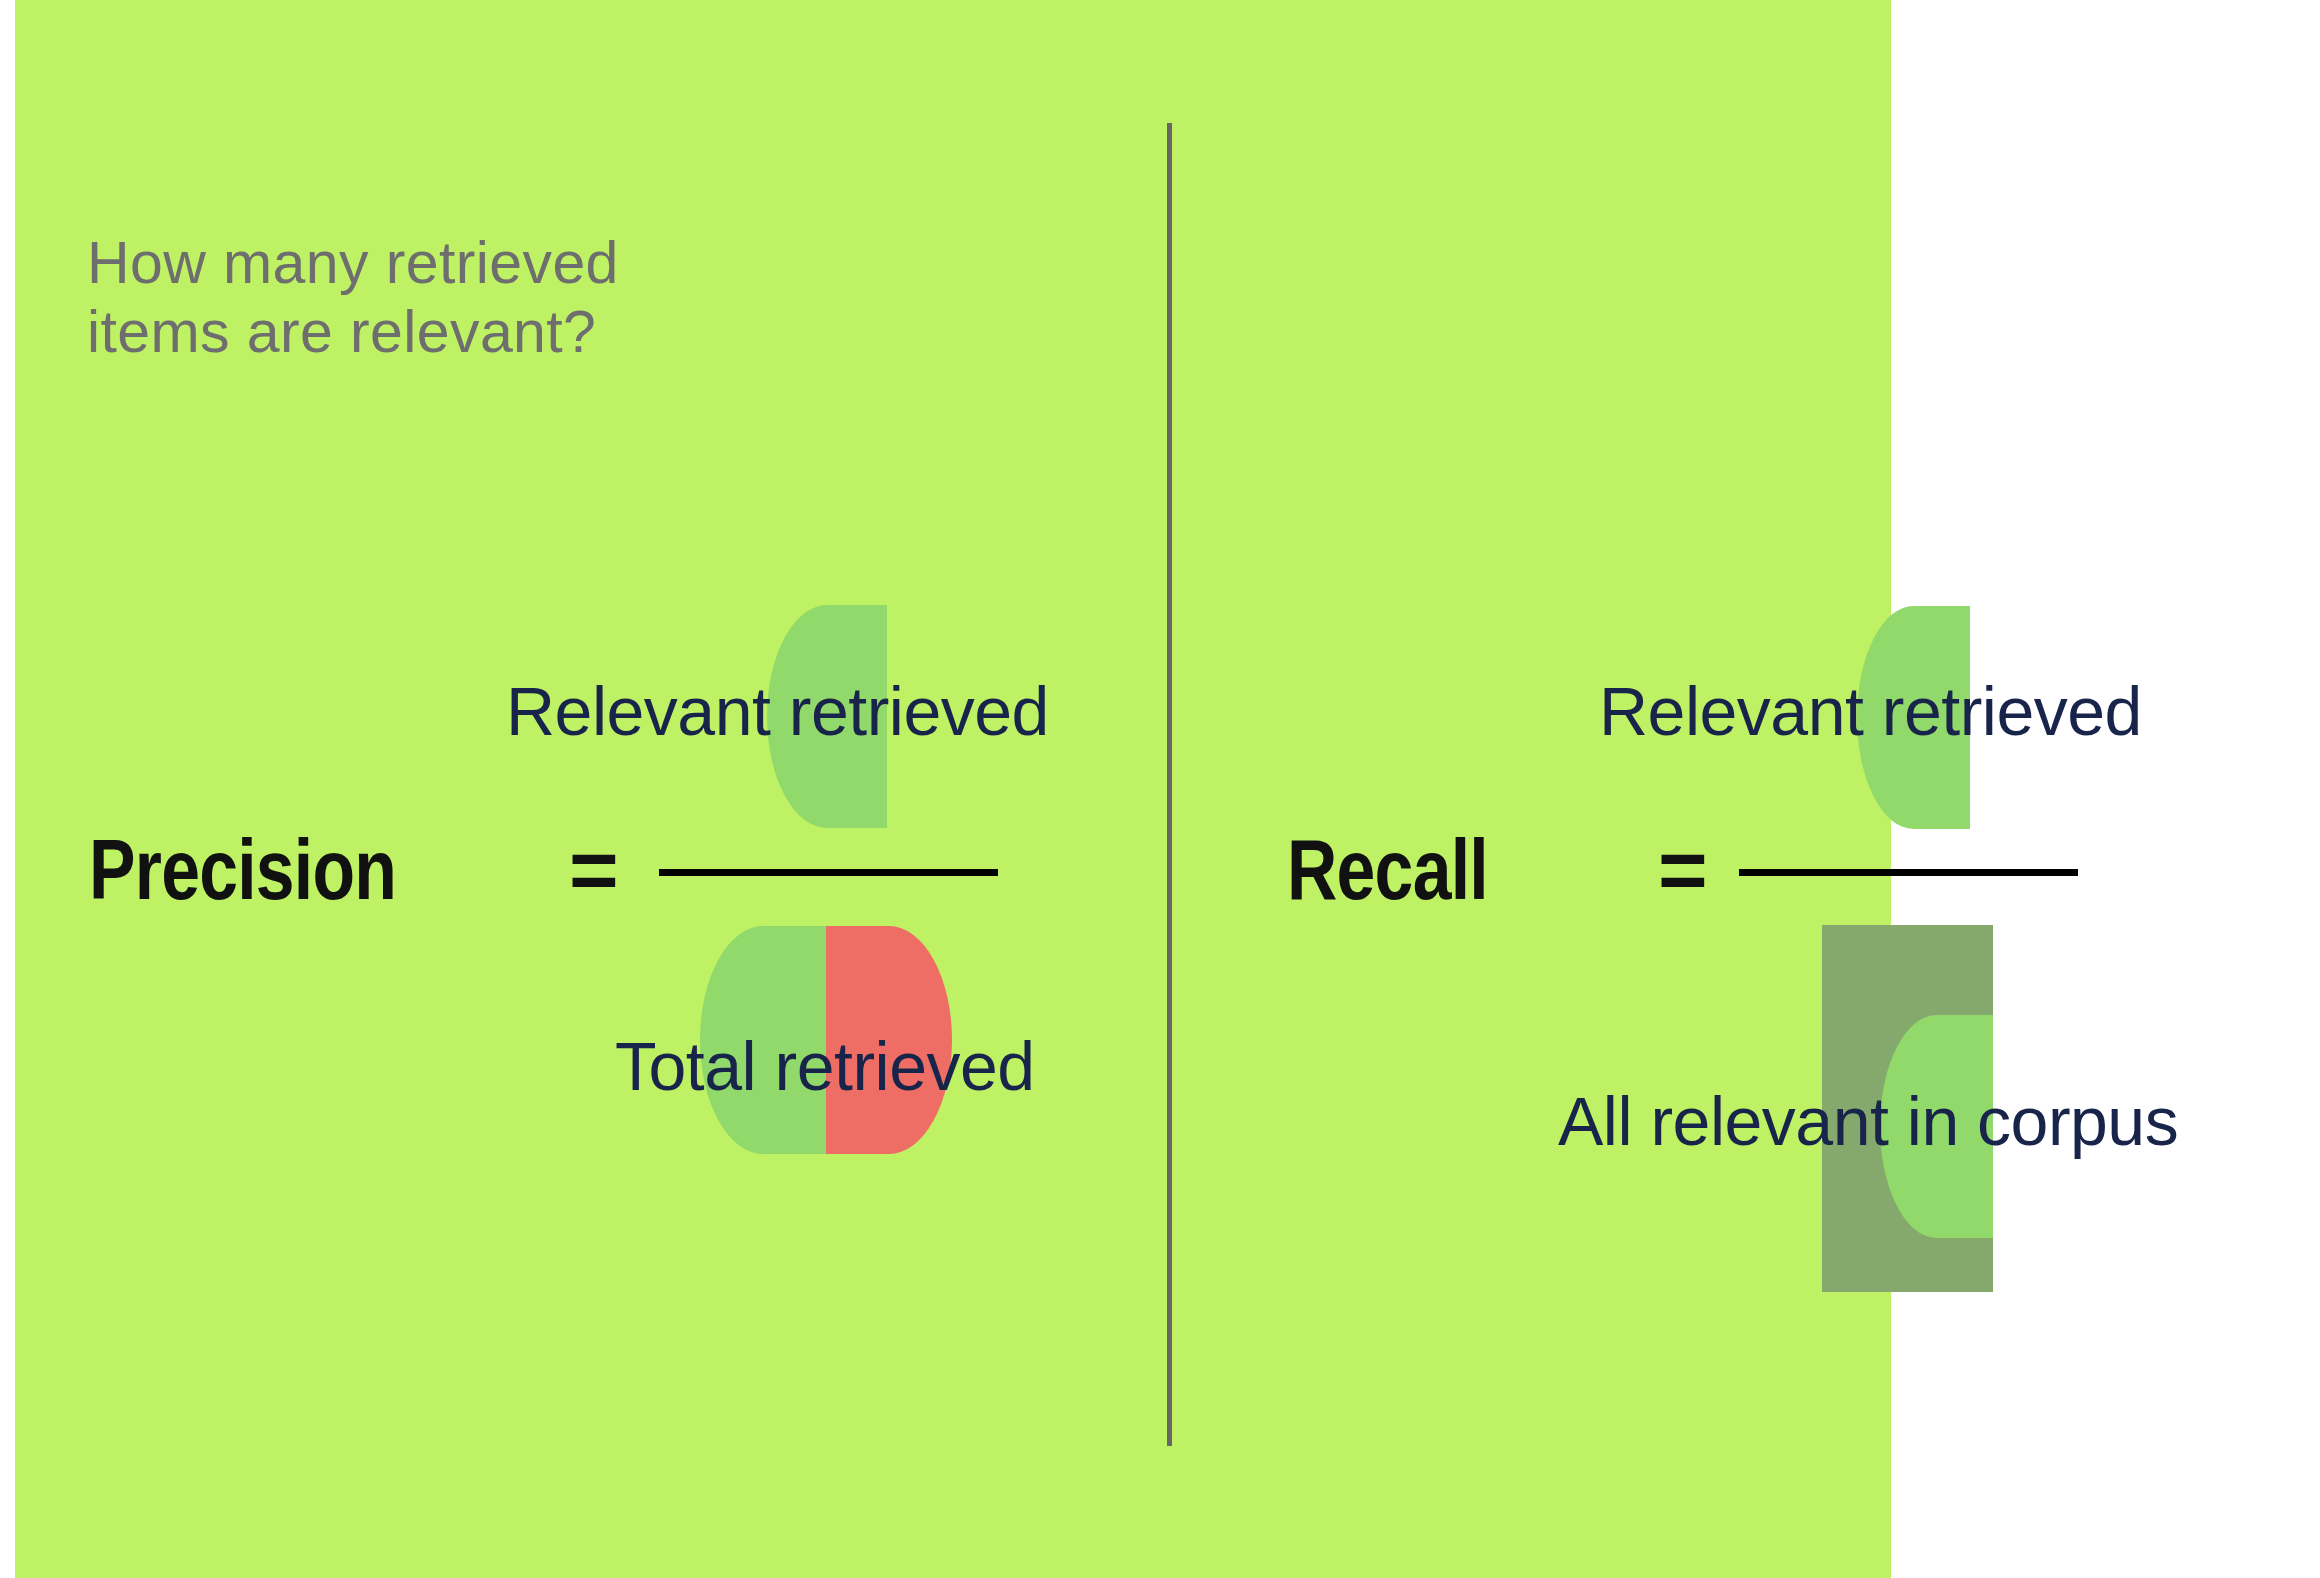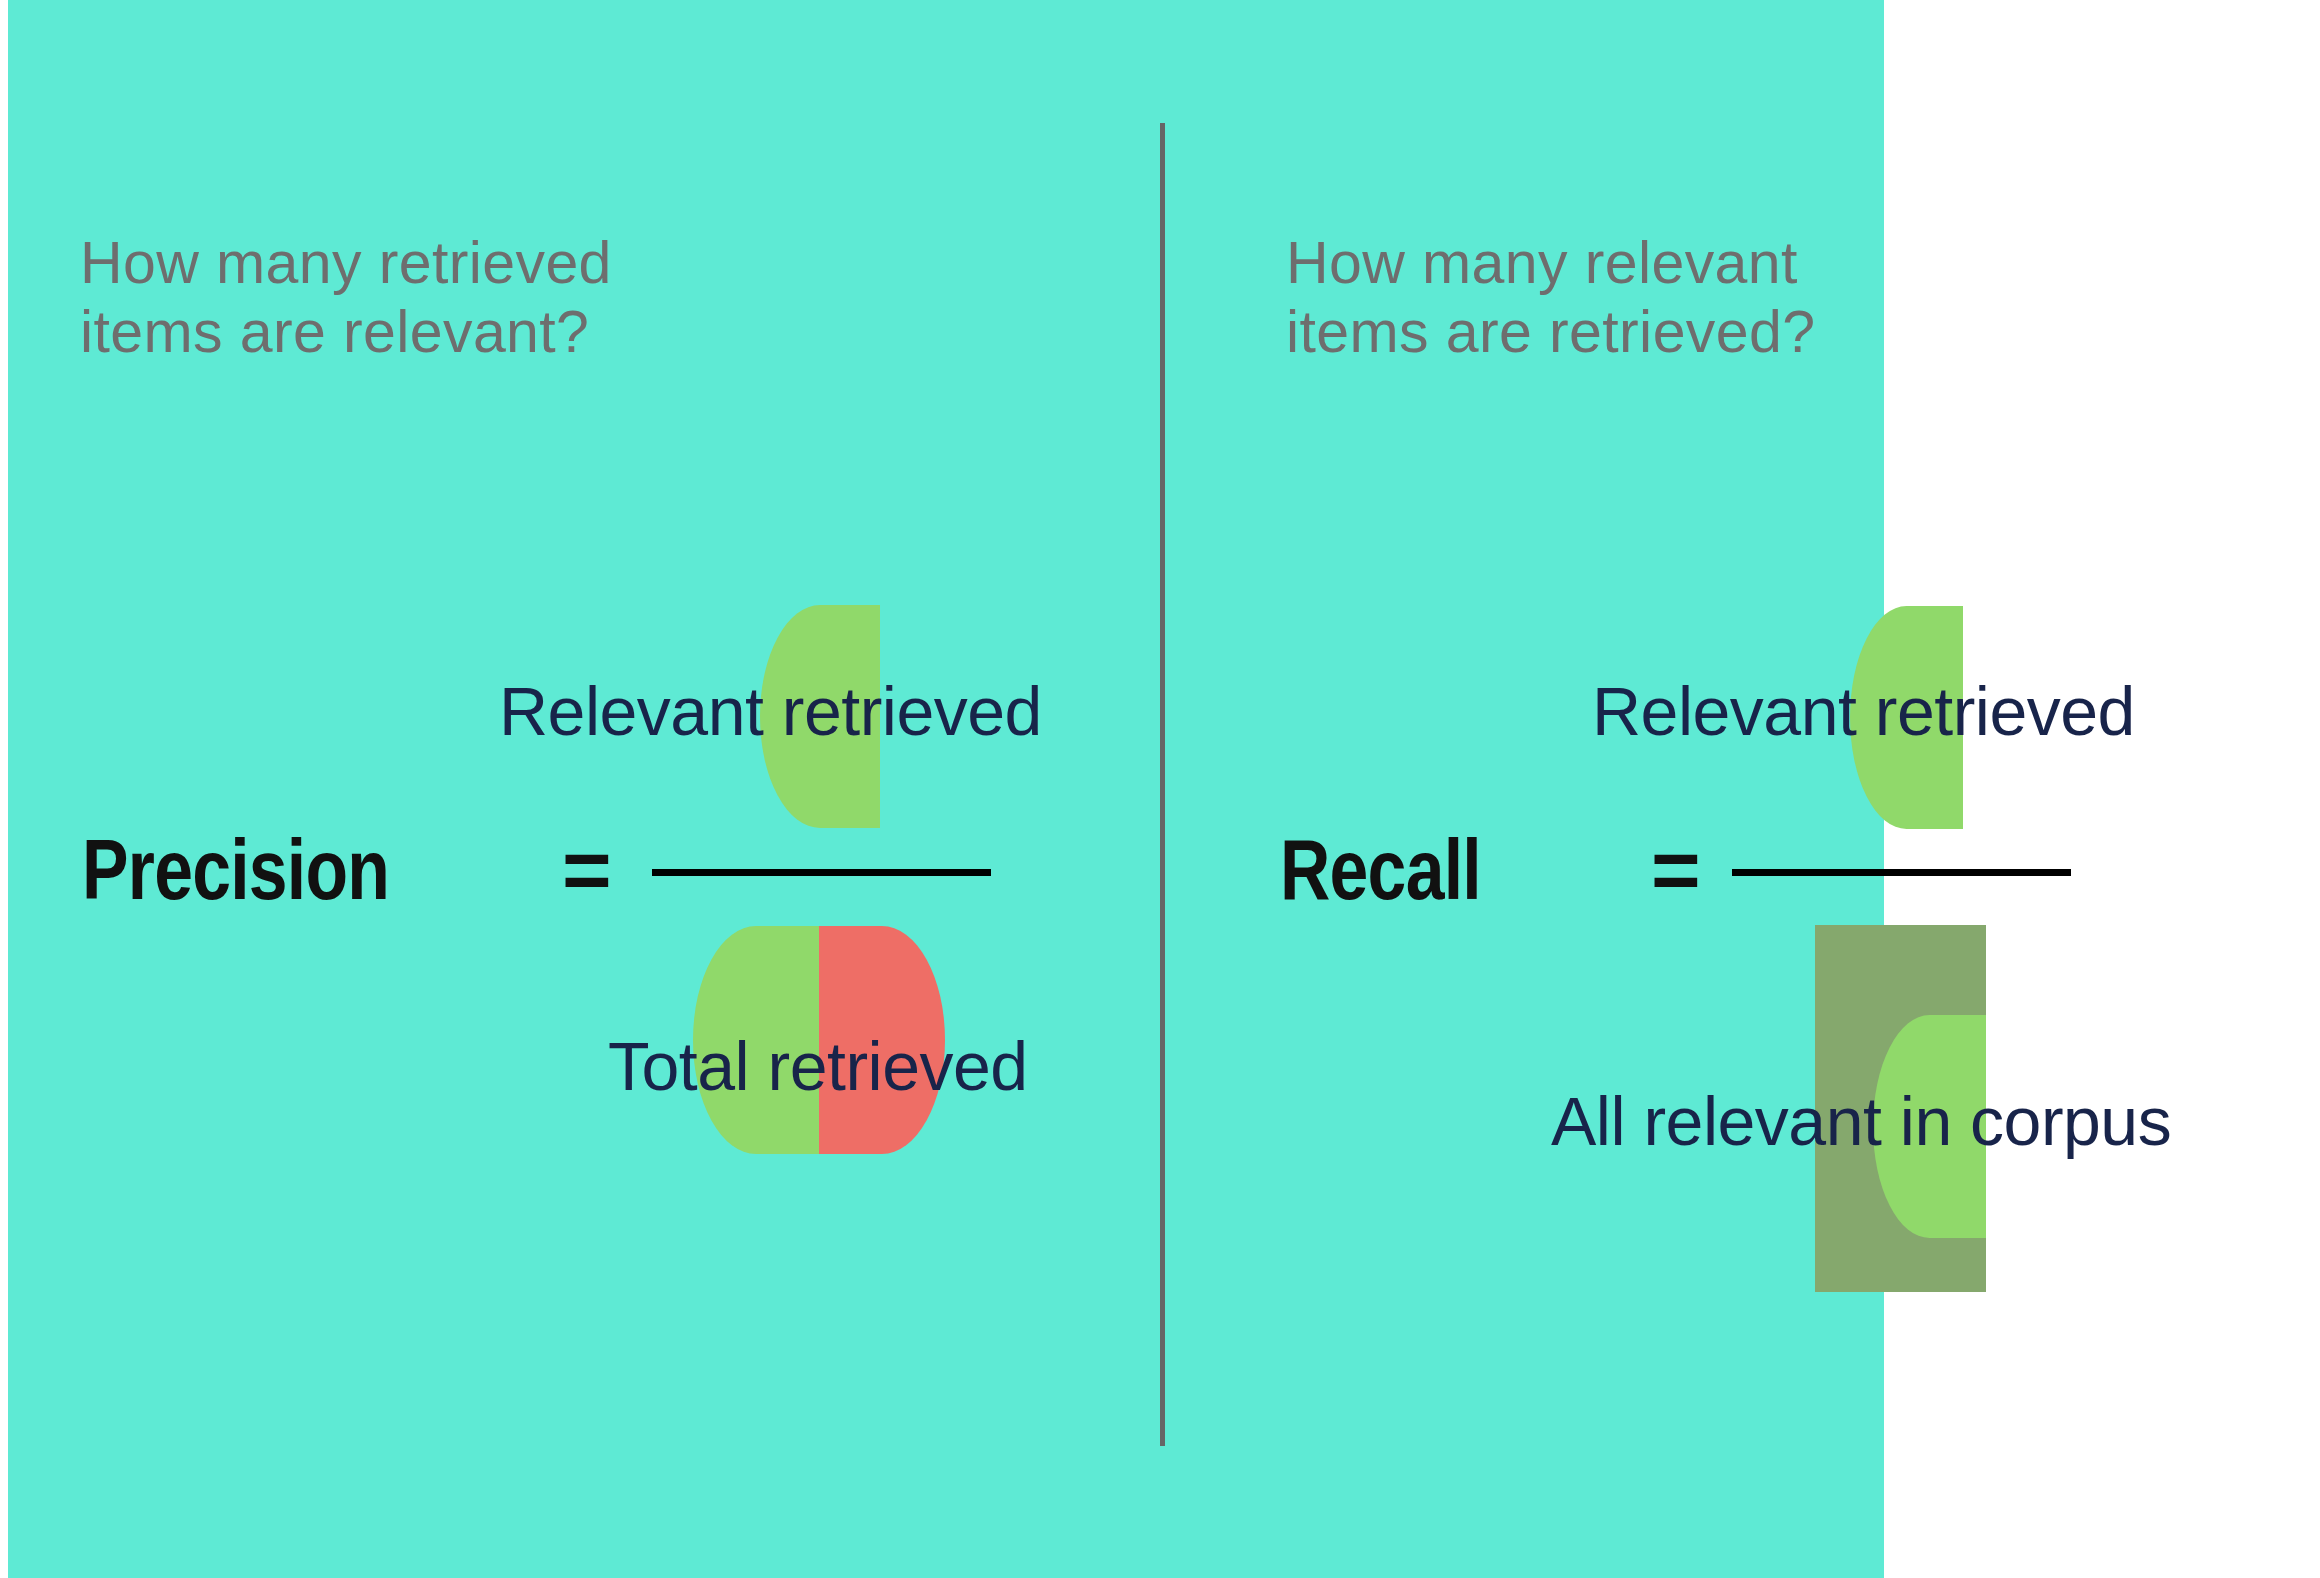--- a/index.html
+++ b/index.html
@@ -11,24 +11,24 @@
   body {
     width: 2320px;
     height: 1578px;
     font-family: "Liberation Sans", sans-serif;
     position: relative;
     overflow: hidden;
   }
 
   #stage {
     position: absolute;
-    left: 8px; top: 0;
+    left: 15px; top: 0;
     width: 1876px;
     height: 1578px;
-    background: #5eead4;
+    background: #bef264;
   }
 
   
   .divider {
     position: absolute;
     left: 1152px;
     top: 123px;
     width: 4.6px;
     height: 1323px;
     background: #666666;
@@ -188,22 +188,20 @@
     <div class="half red"></div>
   </div>
 
   <div class="formula-term z-labels" id="term-precision">Precision</div>
   <div class="equals z-labels" id="equals-left">=</div>
   <div class="fraction-bar z-labels" id="bar-left"></div>
 
   <div class="shape-label z-labels" id="label-numerator-left">Relevant retrieved</div>
   <div class="shape-label z-labels" id="label-denominator-left">Total retrieved</div>
 
-  <div class="heading" id="heading-right">How many relevant
-items are retrieved?</div>
 
   <div class="half-disc-left z-shapes" id="shape-numerator-right"></div>
 
   <div class="z-shapes" id="shape-corpus">
     <div class="corpus-rect"></div>
     <div class="corpus-disc"></div>
   </div>
 
   <div class="formula-term z-labels" id="term-recall">Recall</div>
   <div class="equals z-labels" id="equals-right">=</div>

